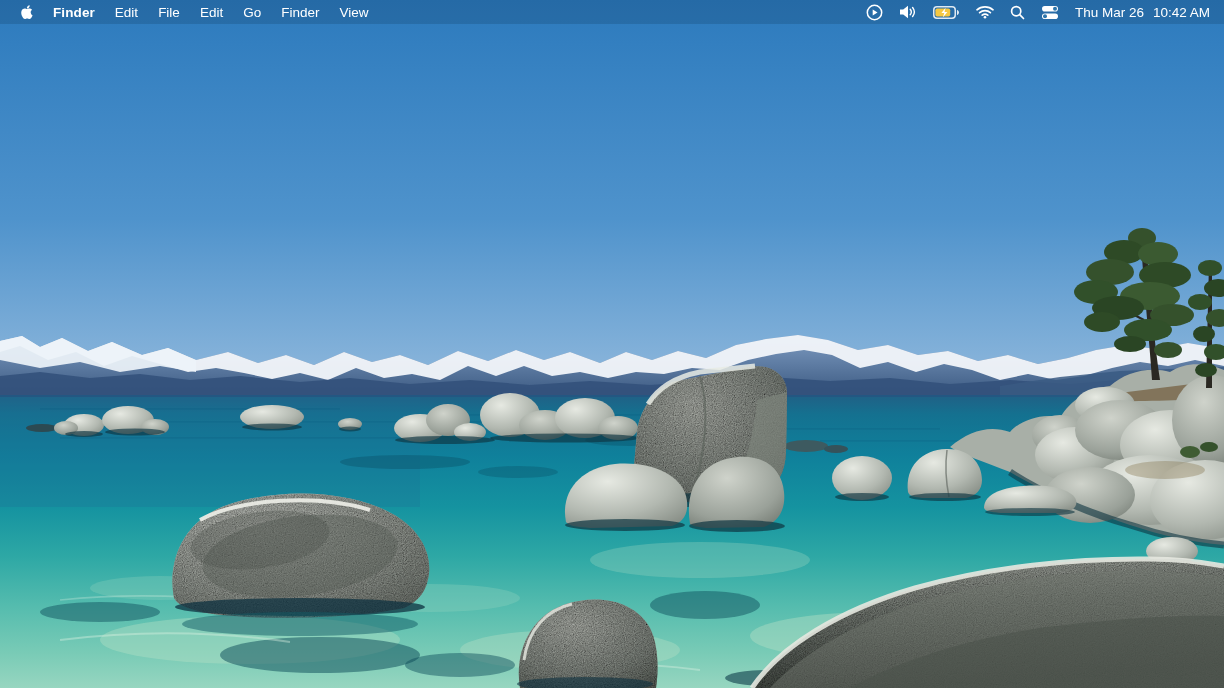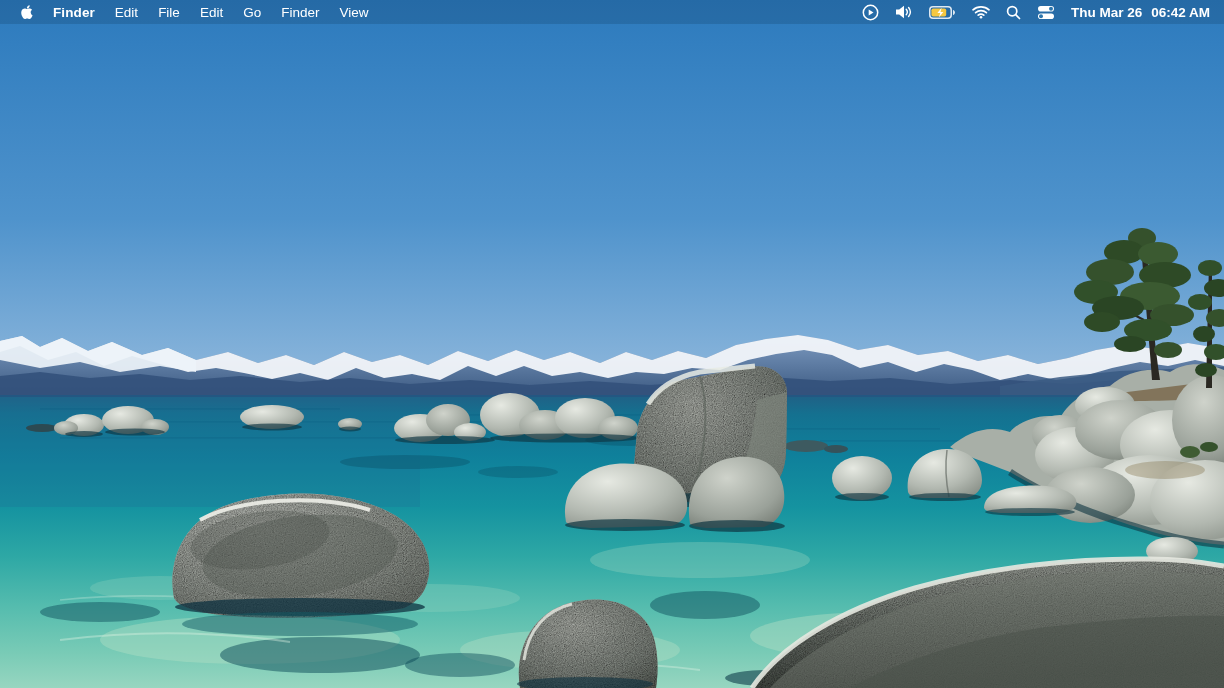--- a/index.html
+++ b/index.html
@@ -11,21 +11,21 @@
     display:flex;align-items:center;justify-content:space-between;
     background:rgba(16,58,98,0.24);
     color:#fff;font-size:13.5px;
   }
   .mleft{display:flex;align-items:center;height:100%;padding-left:10px;}
   .mright{display:flex;align-items:center;height:100%;padding-right:8px;}
   .apple{display:flex;align-items:center;padding:0 10px;height:100%;cursor:default;}
   .appname{font-weight:700;padding:0 10px;letter-spacing:.1px;}
   .mitem{padding:0 10px;}
   .sicon{display:flex;align-items:center;padding:0 8px;height:100%;}
-  .clock{display:flex;align-items:center;gap:9px;padding:0 6px 0 8px;font-weight:bold;}
+  .clock{display:flex;align-items:center;gap:9px;padding:0 6px 0 8px;}
   .mitem,.appname,.sicon,.clock,.apple{white-space:nowrap;}
 </style>
 </head>
 <body>
 
 <div class="stage">
 
   <svg class="wall" viewBox="0 0 1224 688" preserveAspectRatio="none">
     <defs>
       <linearGradient id="skyGrad" x1="0" y1="0" x2="0" y2="1">
@@ -277,18 +277,18 @@
       <span class="sicon">
         <svg width="18" height="15" viewBox="0 0 18 15">
           <rect x="1" y="1" width="16" height="5.6" rx="2.8" fill="#fff"></rect>
           <circle cx="14" cy="3.8" r="2" fill="#2d76ad"></circle>
           <rect x="1" y="8.4" width="16" height="5.6" rx="2.8" fill="#fff"></rect>
           <circle cx="4" cy="11.2" r="2" fill="#2d76ad"></circle>
         </svg>
       </span>
       <span class="clock">
         <span>Thu Mar 26</span>
-        <span>06:42 AM</span>
+        <span>10:42 AM</span>
       </span>
     </div>
   </div>
 
 </div>
 
 </body></html>

